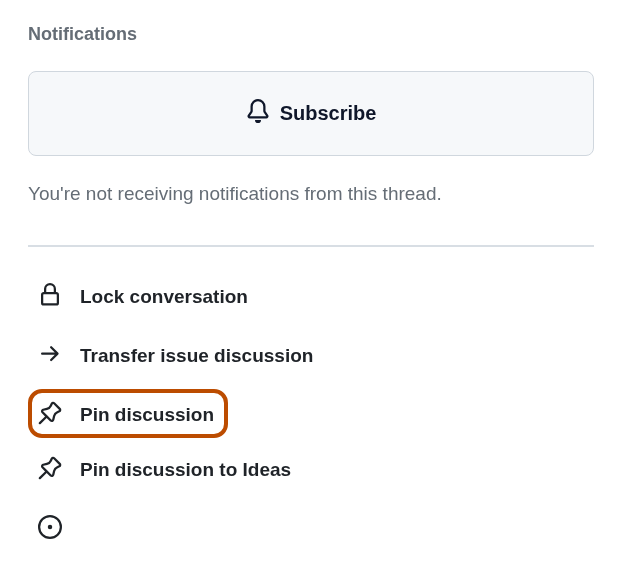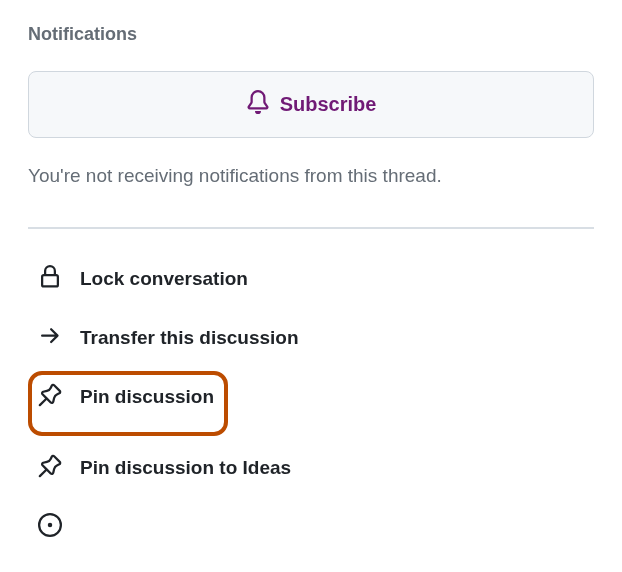--- a/index.html
+++ b/index.html
@@ -19,27 +19,27 @@
       font-weight: 600;
       color: #656d76;
       margin-bottom: 26px;
     }
     .subscribe-btn {
       width: 100%;
       display: flex;
       align-items: center;
       justify-content: center;
       gap: 10px;
-      padding: 18px 16px;
+      padding: 27px 16px;
       background: #f6f8fa;
       border: 1px solid #d0d7de;
       border-radius: 8px;
       font-size: 20px;
       font-weight: 600;
-      color: #701a75;
+      color: #0f172a;
       cursor: pointer;
     }
     .subscribe-btn svg {
       width: 24px;
       height: 24px;
     }
     .notif-desc {
       margin-top: 24px;
       font-size: 19px;
       color: #656d76;
@@ -65,21 +65,21 @@
       font-size: 19px;
       font-weight: 600;
       color: #1f2328;
       cursor: pointer;
       border-radius: 8px;
       border: 4px solid transparent;
     }
     .action-item.highlighted {
       border: 4px solid #bc4c00;
       border-radius: 14px;
-      padding: 8px 10px 20px 6px;
+      padding: 8px 10px 4px 6px;
       width: fit-content;
     }
     .action-item svg {
       width: 24px;
       height: 24px;
       flex-shrink: 0;
     }
   </style>
 </head>
 <body>
@@ -111,21 +111,21 @@
     </span>
     <span>Lock conversation</span>
   </li>
 
   <li class="action-item">
     <span>
       <svg viewBox="0 0 16 16" fill="currentColor">
         <path d="M8.22 2.97a.75.75 0 0 1 1.06 0l4.25 4.25a.75.75 0 0 1 0 1.06l-4.25 4.25a.751.751 0 0 1-1.042-.018.751.751 0 0 1-.018-1.042l2.97-2.97H2.75a.75.75 0 0 1 0-1.5h8.44L8.22 4.03a.75.75 0 0 1 0-1.06Z"></path>
       </svg>
     </span>
-    <span>Transfer this discussion</span>
+    <span>Transfer issue discussion</span>
   </li>
 
   <li class="action-item highlighted">
     <span>
       <svg viewBox="0 0 16 16" fill="currentColor">
         <path d="m11.294.984 3.722 3.722a1.75 1.75 0 0 1-.504 2.826l-1.327.613a3.089 3.089 0 0 0-1.707 2.084l-.584 2.454c-.317 1.332-1.972 1.8-2.94.832L5.75 11.311 1.78 15.28a.749.749 0 1 1-1.06-1.06l3.969-3.97-2.204-2.204c-.968-.968-.5-2.623.832-2.94l2.454-.584a3.08 3.08 0 0 0 2.084-1.707l.613-1.327a1.75 1.75 0 0 1 2.826-.504ZM6.283 9.723l2.732 2.731a.25.25 0 0 0 .42-.119l.584-2.454a4.586 4.586 0 0 1 2.537-3.098l1.328-.613a.25.25 0 0 0 .072-.404l-3.722-3.722a.25.25 0 0 0-.404.072l-.613 1.328a4.584 4.584 0 0 1-3.098 2.537l-2.454.584a.25.25 0 0 0-.119.42l2.731 2.732Z"></path>
       </svg>
     </span>
     <span>Pin discussion</span>
   </li>

